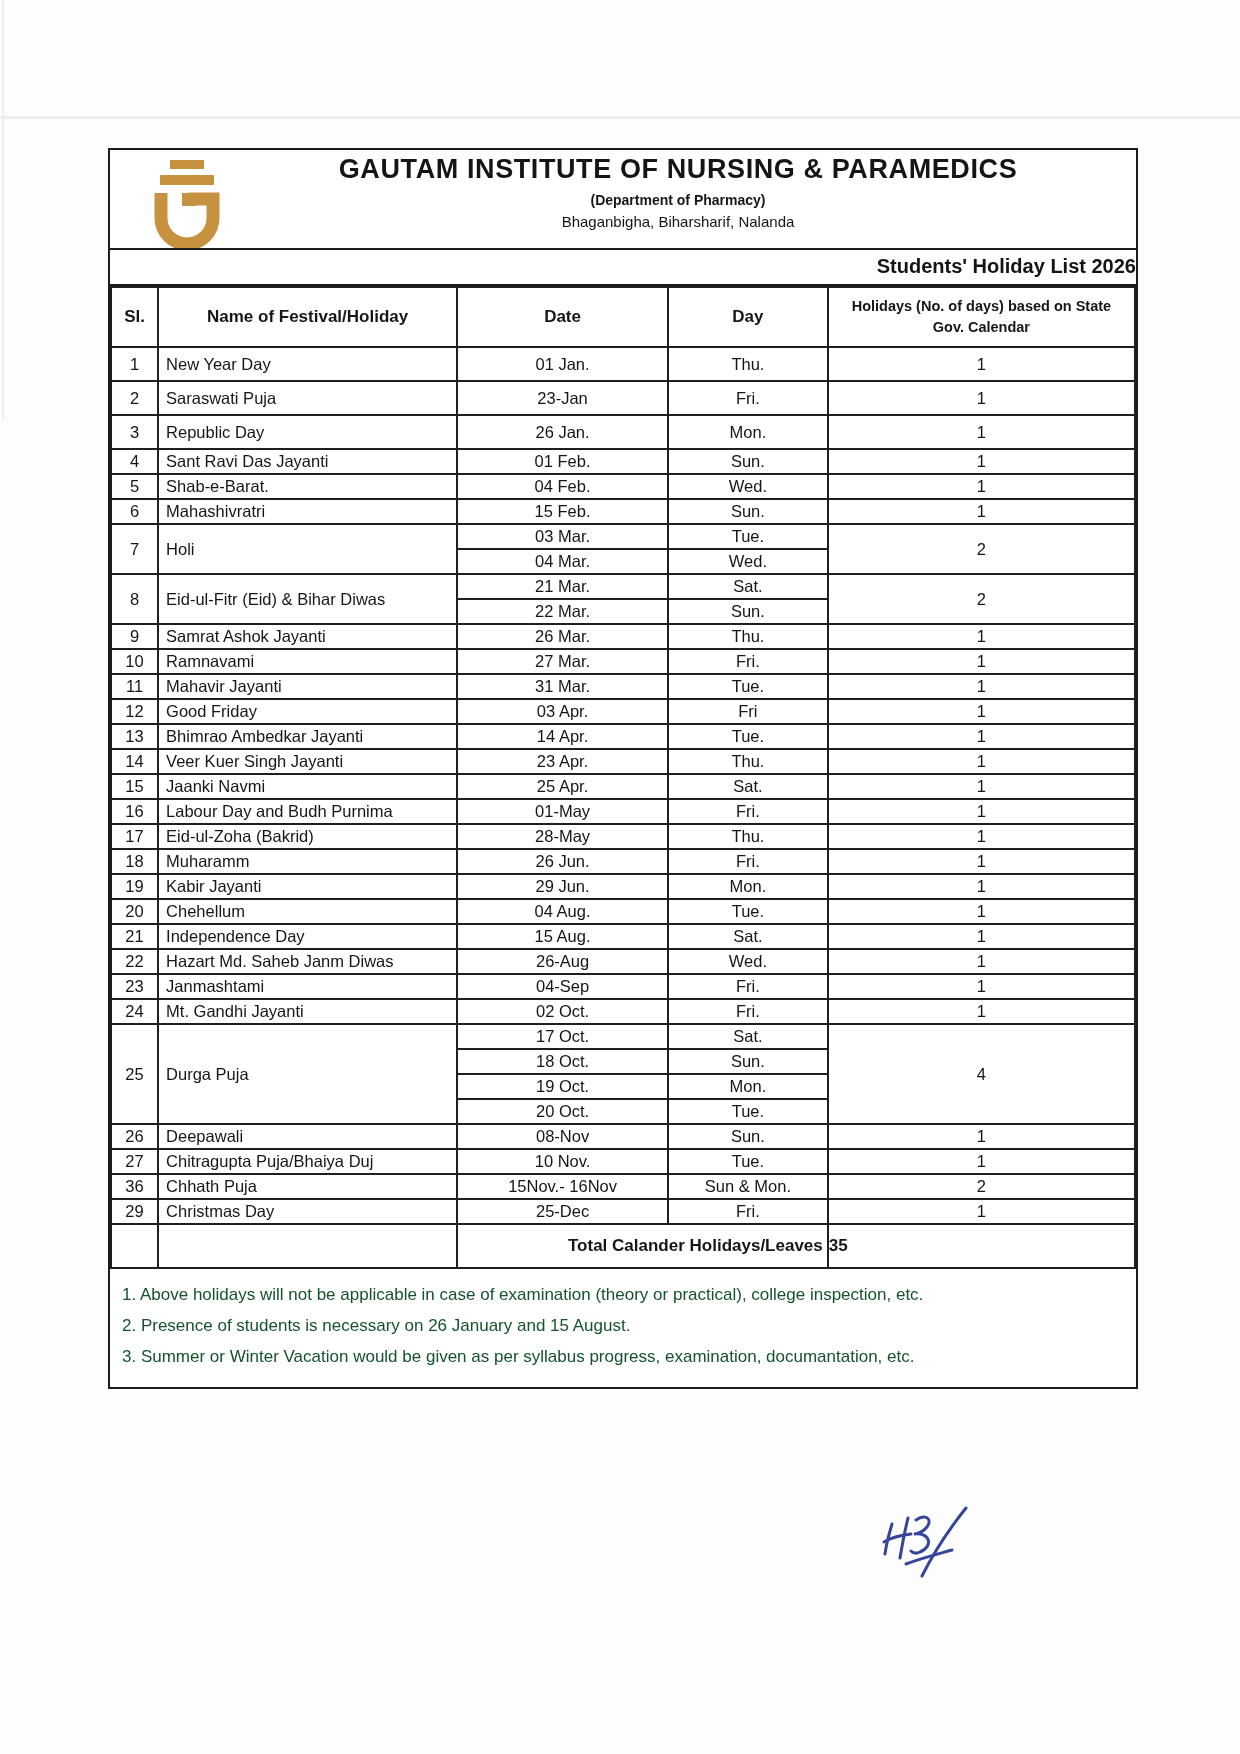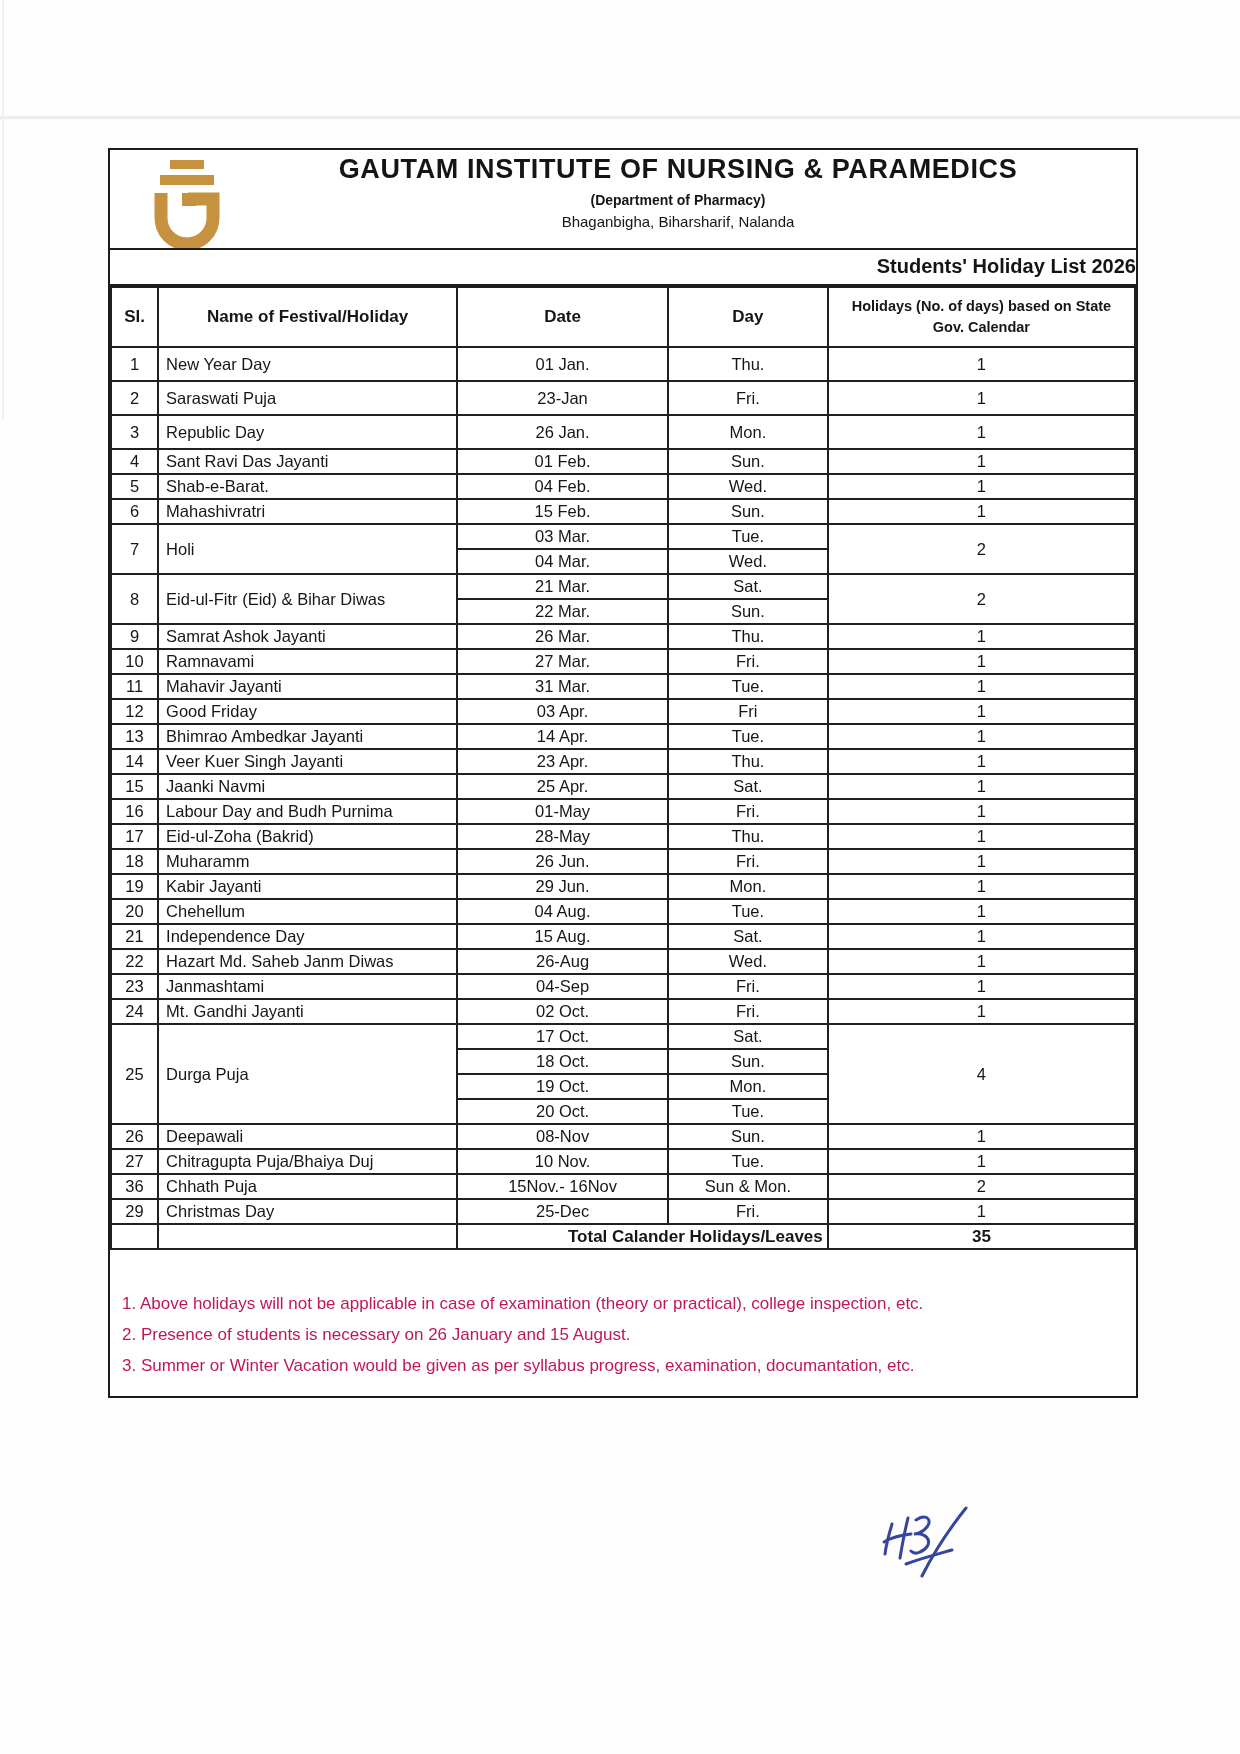--- a/index.html
+++ b/index.html
@@ -27,26 +27,26 @@
   col.w-day { width:15.6%; } col.w-hol { width:30.0%; }
   th, td { border:2px solid #1f1f1f; color:#161616; overflow:hidden; }
   thead th { font-size:17px; font-weight:bold; text-align:center; height:60px; padding:2px 4px; }
   thead th.h-hol { font-size:14.5px; line-height:1.45; padding:2px 10px; }
   tbody td { font-size:16.5px; padding:1px 4px; }
   tbody tr { height:25px; }
   tbody tr:nth-child(1), tbody tr:nth-child(2), tbody tr:nth-child(3) { height:34px; }
   td.c-sl { text-align:center; }
   td.c-name { text-align:left; padding-left:7px;margin-top:30px; }
   td.c-date, td.c-day, td.c-hol { text-align:center; }
-  tfoot td { font-size:17px; font-weight:bold; height:25px; }
+  tfoot td { font-size:17px; font-weight:bold; height:44px; }
   tfoot td.t-label { text-align:right; padding-right:4px; border-right:2px solid #1f1f1f; }
-  tfoot td.t-val { text-align:center; }
+  tfoot td.t-val { }
 
   
-  .notes { padding:16px 12px 20px 12px; color:#be185d;margin-top:28px; }
+  .notes { padding:16px 12px 20px 12px; color:#14532d; }
   .note-line { font-size:17px; margin-bottom:11px; }
   .note-line:last-child { margin-bottom:0; }
 
   .signature { position:absolute; left:878px; top:1502px; width:100px; height:85px; }
 </style>
 </head>
 <body>
 
 <div class="page">
 

